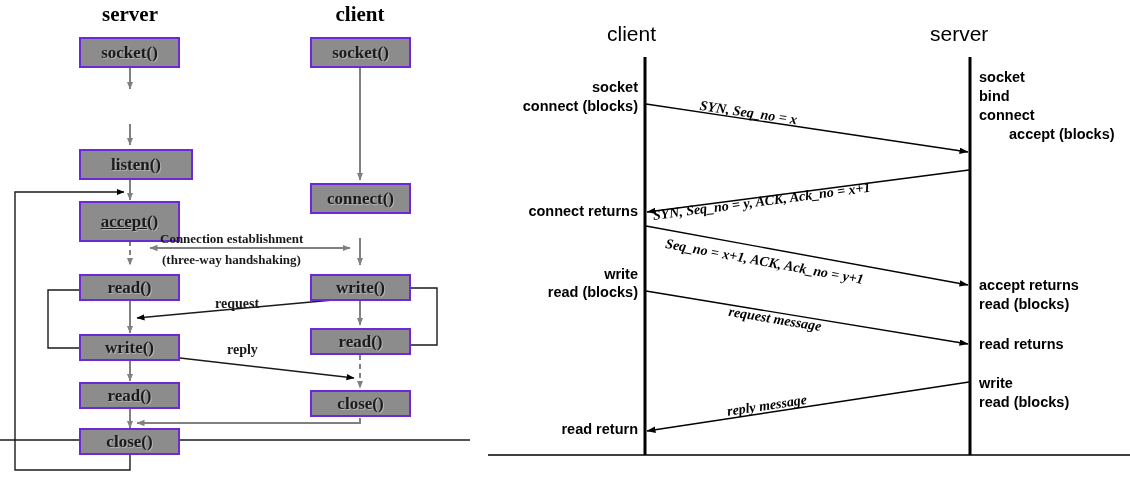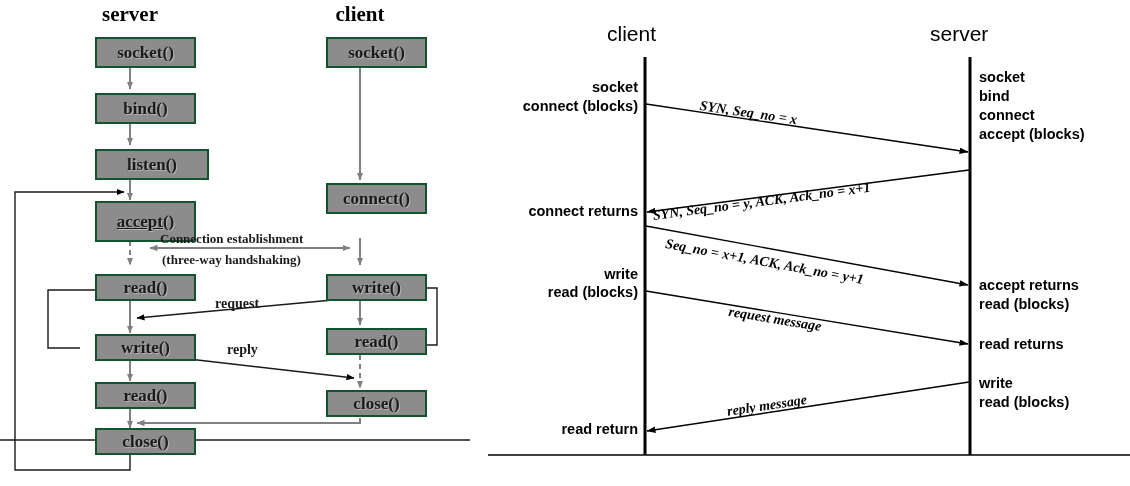--- a/index.html
+++ b/index.html
@@ -39,32 +39,31 @@
     font-family: "Liberation Serif", serif;
     font-weight: bold;
     font-size: 21px;
     color: #000;
     text-align: center;
     white-space: nowrap;
   }
   .fbox {
     position: absolute;
     background: #8c8c8c;
-    border: 2px solid #14532d;
+    border: 2px solid #6d28d9;
     box-sizing: border-box;
     font-family: "Liberation Serif", serif;
     font-weight: bold;
     font-size: 17px;
     color: #1a1a1a;
     display: flex;
     align-items: center;
     justify-content: center;
     text-shadow: 1px 1px 0 rgba(255,255,255,0.35);
     white-space: nowrap;
-    margin-left: 16px;
   }
   .flabel {
     position: absolute;
     font-family: "Liberation Serif", serif;
     font-weight: bold;
     font-size: 13px;
     color: #1a1a1a;
     white-space: nowrap;
   }
 
@@ -150,21 +149,20 @@
 
       <polyline points="130,455 130,470 15,470 15,192 124,192" fill="none" stroke="#1a1a1a" stroke-width="1.4" marker-end="url(#ah-black)"></polyline>
 
       <line x1="0" y1="440" x2="470" y2="440" stroke="#1a1a1a" stroke-width="1.4"></line>
     </svg>
 
     <div class="col-title" style="left:80px; top:2px; width:100px;">server</div>
     <div class="col-title" style="left:310px; top:2px; width:100px;">client</div>
 
     <div class="fbox" style="left:79px; top:37px; width:101px; height:31px;">socket()</div>
-    <div class="fbox" style="left:79px; top:93px; width:101px; height:31px;">bind()</div>
     <div class="fbox" style="left:79px; top:149px; width:114px; height:31px;">listen()</div>
     <div class="fbox" style="left:79px; top:201px; width:101px; height:41px;text-decoration:underline;">accept()</div>
     <div class="fbox" style="left:79px; top:274px; width:101px; height:27px;">read()</div>
     <div class="fbox" style="left:79px; top:334px; width:101px; height:27px;">write()</div>
     <div class="fbox" style="left:79px; top:382px; width:101px; height:27px;">read()</div>
     <div class="fbox" style="left:79px; top:428px; width:101px; height:27px;">close()</div>
 
     <div class="fbox" style="left:310px; top:37px; width:101px; height:31px;">socket()</div>
     <div class="fbox" style="left:310px; top:183px; width:101px; height:31px;">connect()</div>
     <div class="fbox" style="left:310px; top:274px; width:101px; height:27px;">write()</div>
@@ -204,21 +202,21 @@
     <div class="seq-side-label left-col" style="left:10px; top:78px; width:158px;">socket</div>
     <div class="seq-side-label left-col" style="left:10px; top:97px; width:158px;">connect (blocks)</div>
     <div class="seq-side-label left-col" style="left:10px; top:202px; width:158px;">connect returns</div>
     <div class="seq-side-label left-col" style="left:10px; top:265px; width:158px;">write</div>
     <div class="seq-side-label left-col" style="left:10px; top:283px; width:158px;">read (blocks)</div>
     <div class="seq-side-label left-col" style="left:10px; top:420px; width:158px;">read return</div>
 
     <div class="seq-side-label right-col" style="left:509px; top:68px;">socket</div>
     <div class="seq-side-label right-col" style="left:509px; top:87px;">bind</div>
     <div class="seq-side-label right-col" style="left:509px; top:106px;">connect</div>
-    <div class="seq-side-label right-col" style="left:509px; top:125px;">accept (blocks)</div>
+    <div class="seq-side-label right-col" style="left:539px; top:125px;">accept (blocks)</div>
     <div class="seq-side-label right-col" style="left:509px; top:276px;">accept returns</div>
     <div class="seq-side-label right-col" style="left:509px; top:295px;">read (blocks)</div>
     <div class="seq-side-label right-col" style="left:509px; top:335px;">read returns</div>
     <div class="seq-side-label right-col" style="left:509px; top:374px;">write</div>
     <div class="seq-side-label right-col" style="left:509px; top:393px;">read (blocks)</div>
 
     <div class="msg-label" style="left:231px; top:98px; transform: rotate(8.4deg);">SYN, Seq_no = x</div>
     <div class="msg-label" style="left:182px; top:208px; transform: rotate(-7.4deg);">SYN, Seq_no = y, ACK, Ack_no = x+1</div>
     <div class="msg-label" style="left:197px; top:236px; transform: rotate(10.4deg);">Seq_no = x+1, ACK, Ack_no = y+1</div>
     <div class="msg-label" style="left:260px; top:304px; transform: rotate(9.3deg);">request message</div>

